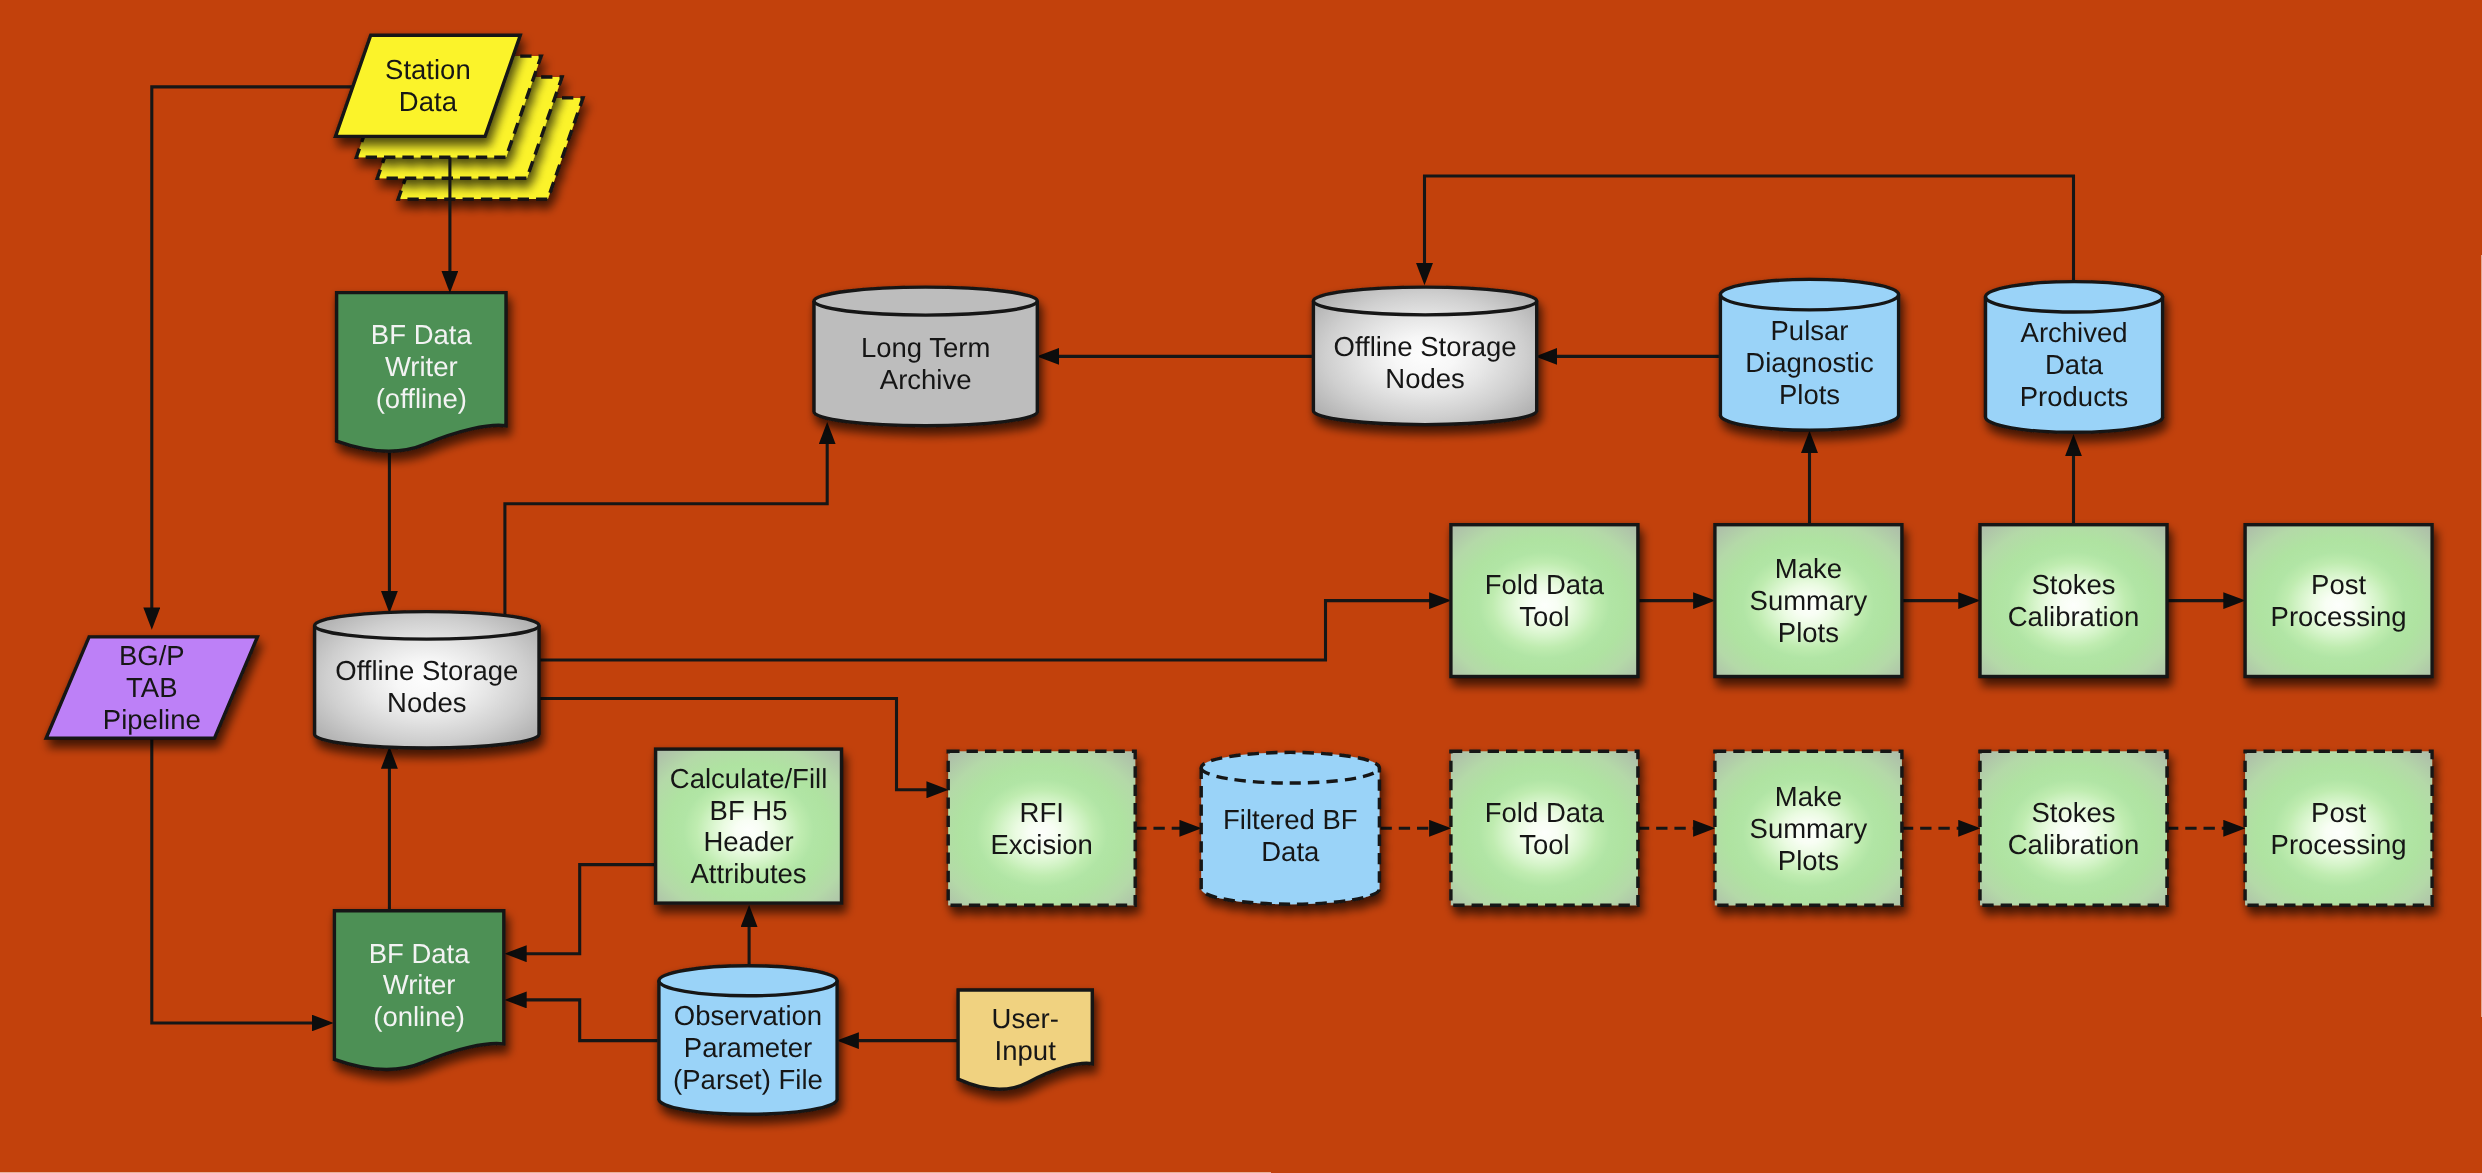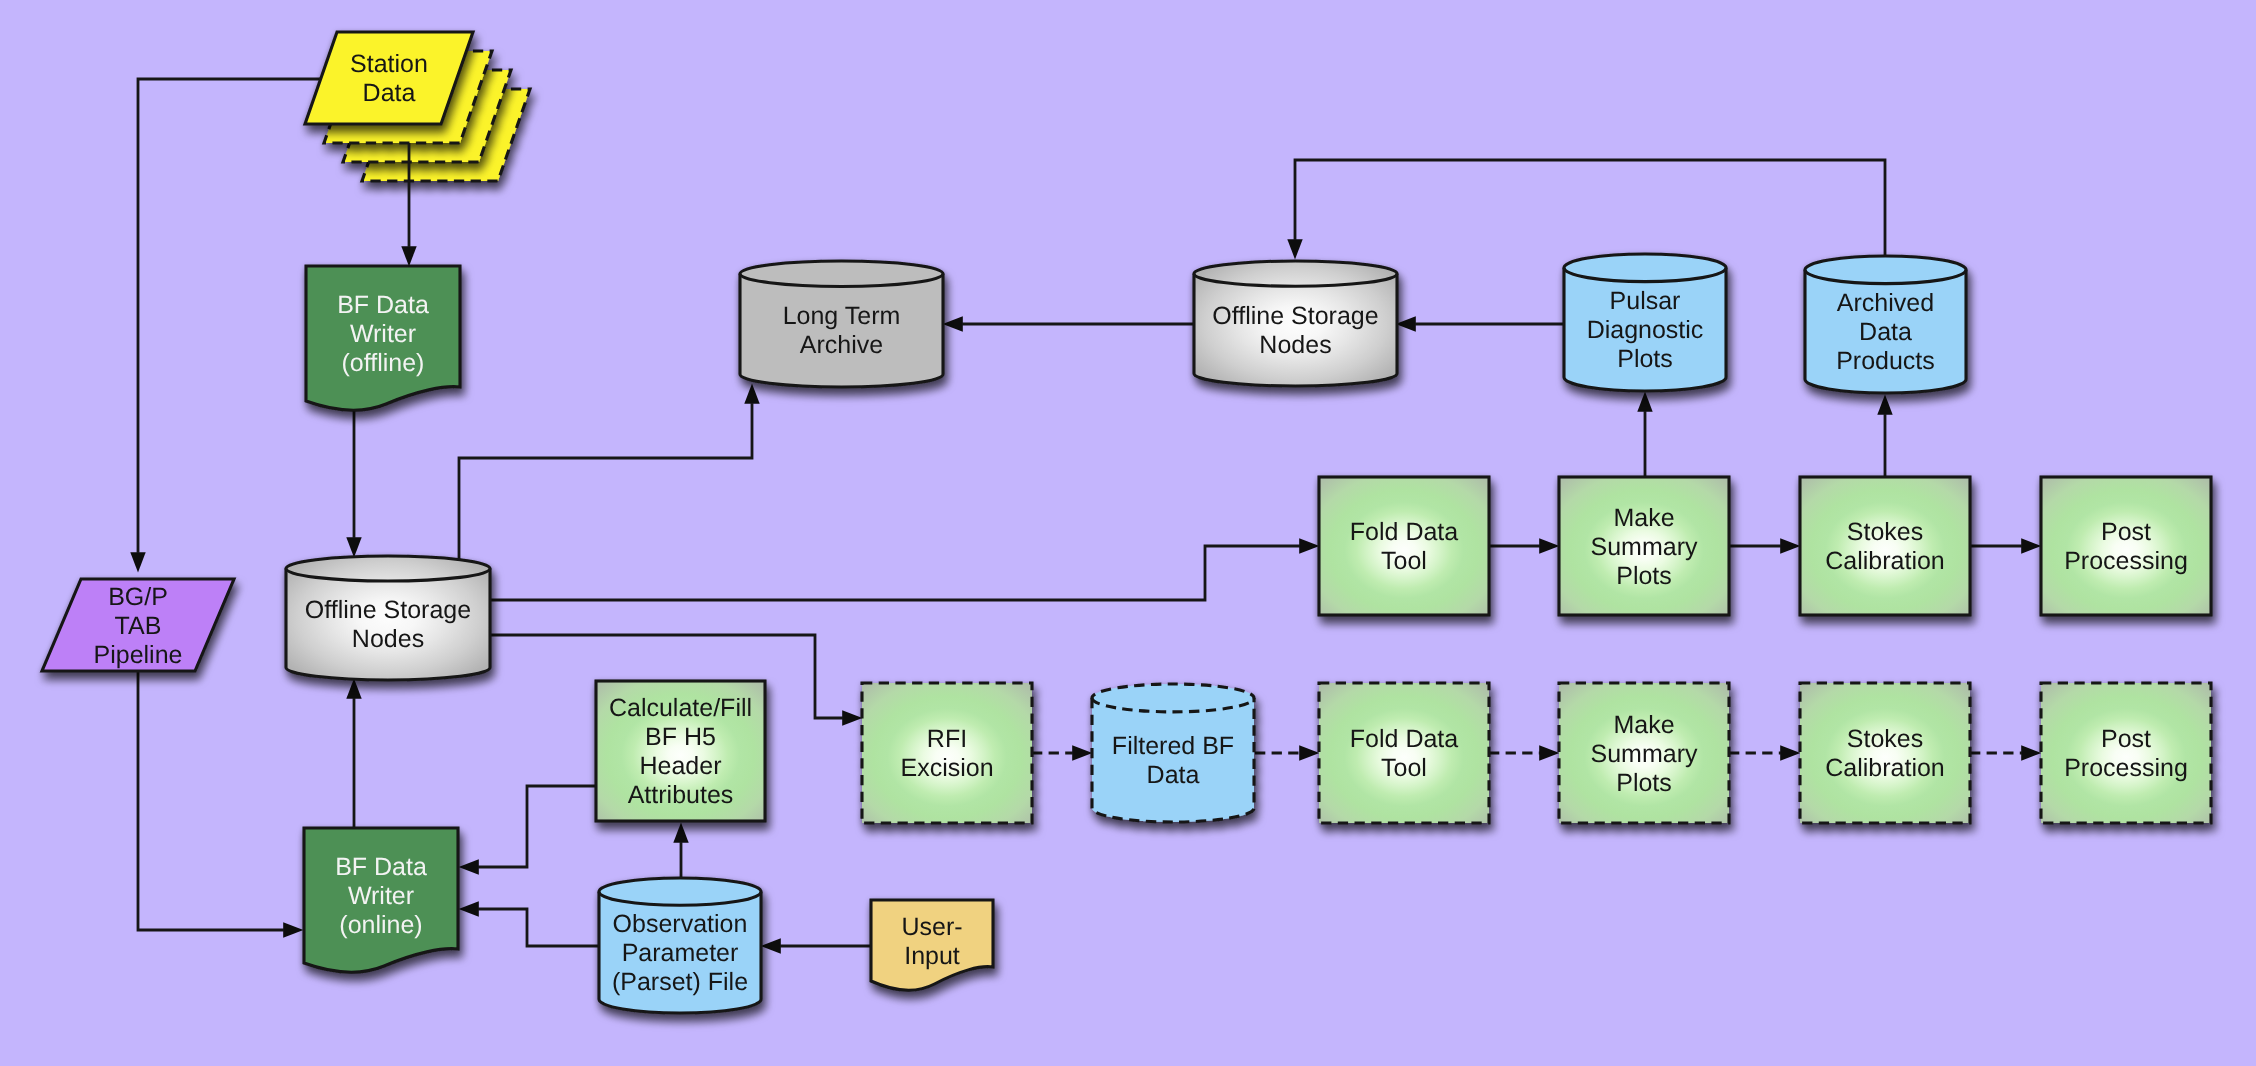--- a/index.html
+++ b/index.html
@@ -1,19 +1,19 @@
 <!DOCTYPE html>
 <html><head>
 <meta charset="utf-8">
 <title>Beam-Formed Data Processing Flow</title>
 <style>
   html,body{margin:0;padding:0;background:#ffffff;}
   body{width:2256px;height:1066px;overflow:hidden;
        font-family:"Liberation Sans",sans-serif;}
-  #stage{position:relative;width:2256px;height:1066px;background:#c4b5fd;}
+  #stage{position:relative;width:2256px;height:1066px;background:#c2410c;}
   svg#diagram{display:block;width:2256px;height:1066px;}
   .nlabel{font-family:"Liberation Sans",sans-serif;font-size:25px;fill:#161616;
           text-anchor:middle;text-rendering:geometricPrecision;
           -webkit-font-smoothing:antialiased;}
   .nlabel.light{fill:#f3f3f3;}
 </style>
 </head>
 <body>
 
 <div id="stage">

